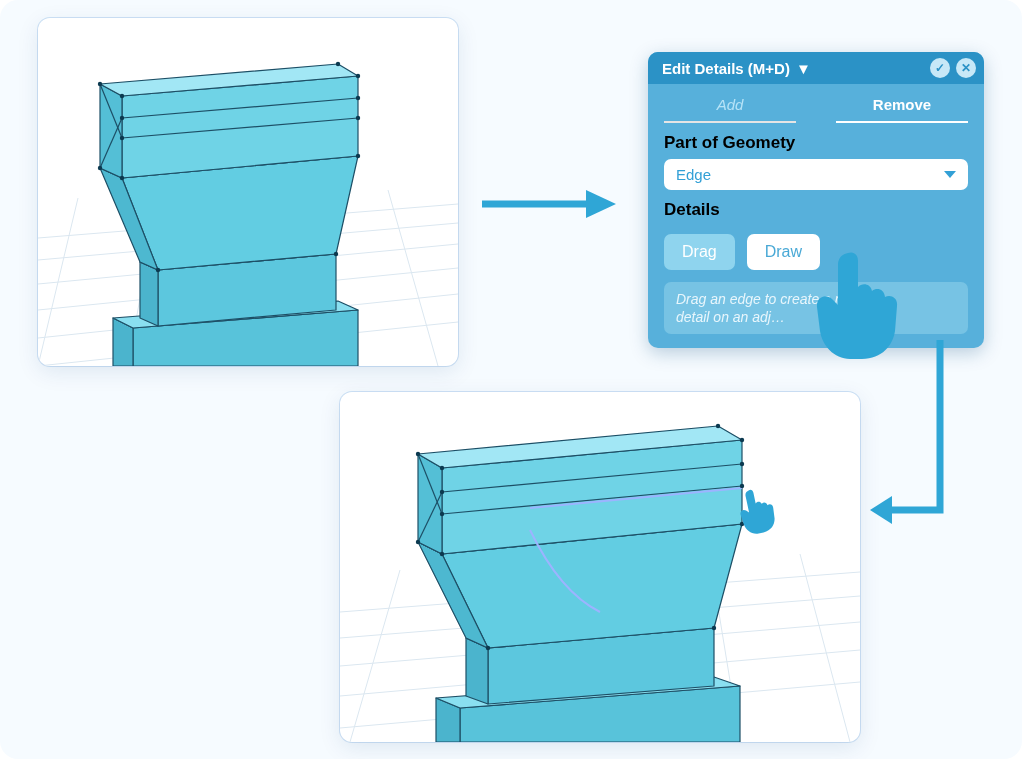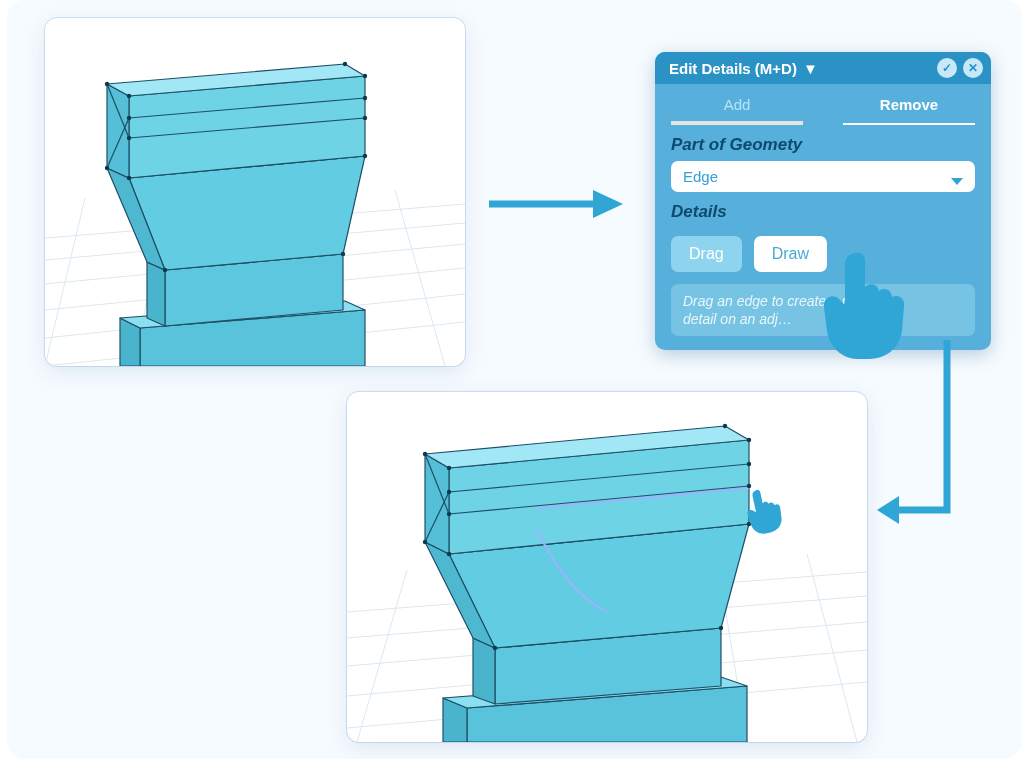--- a/index.html
+++ b/index.html
@@ -9,21 +9,20 @@
     width: 1022px;
     height: 759px;
     position: relative;
     overflow: hidden;
   }
   .canvas {
     position: absolute;
     inset: 0;
     background: #f6fbff;
     border-radius: 18px;
-    margin-left: 7px;
   }
 
   
   .panel {
     position: absolute;
     border-radius: 12px;
     background: #ffffff;
     box-shadow: 0 6px 22px rgba(0, 60, 120, 0.10), 0 0 0 1px rgba(180,210,240,0.6);
     overflow: hidden;
   }
@@ -69,46 +68,46 @@
   .tabs {
     display: flex;
     padding: 6px 16px 0 16px;
     gap: 40px;
   }
   .tab {
     flex: 1;
     text-align: center;
     padding: 6px 0 8px 0;
     color: #b6e3f7;
-    border-bottom: 4px solid #e5e5e5;
+    font-style: italic;
+    border-bottom: 2px solid #e5e5e5;
     cursor: pointer;
   }
   .tab.active {
     color: #fff;
     font-style: normal;
     border-bottom: 2px solid #fff;
     font-weight: bold;
   }
   .dialog .section {
     padding: 10px 16px 0 16px;
   }
   .dialog .label {
     font-weight: 700;
-    font-style: italic;
-    color: #0c4a6e;
+    color: #000000;
     margin-bottom: 6px;
     font-size: 17px;
   }
   .select {
     background: #fff;
     color: #33a0d6;
     border-radius: 7px;
     padding: 7px 12px;
     display: flex;
-    align-items: flex-end;
+    align-items: center;
     justify-content: space-between;
     font-weight: 500;
     cursor: pointer;
   }
   .select .tri {
     width: 0; height: 0;
     border-left: 6px solid transparent;
     border-right: 6px solid transparent;
     border-top: 7px solid #33a0d6;
   }

